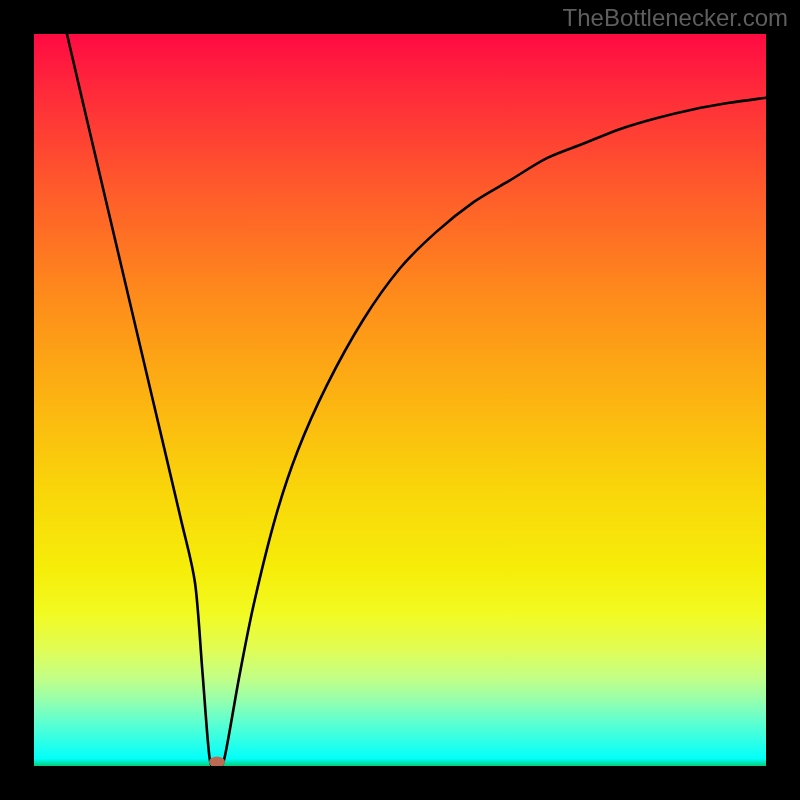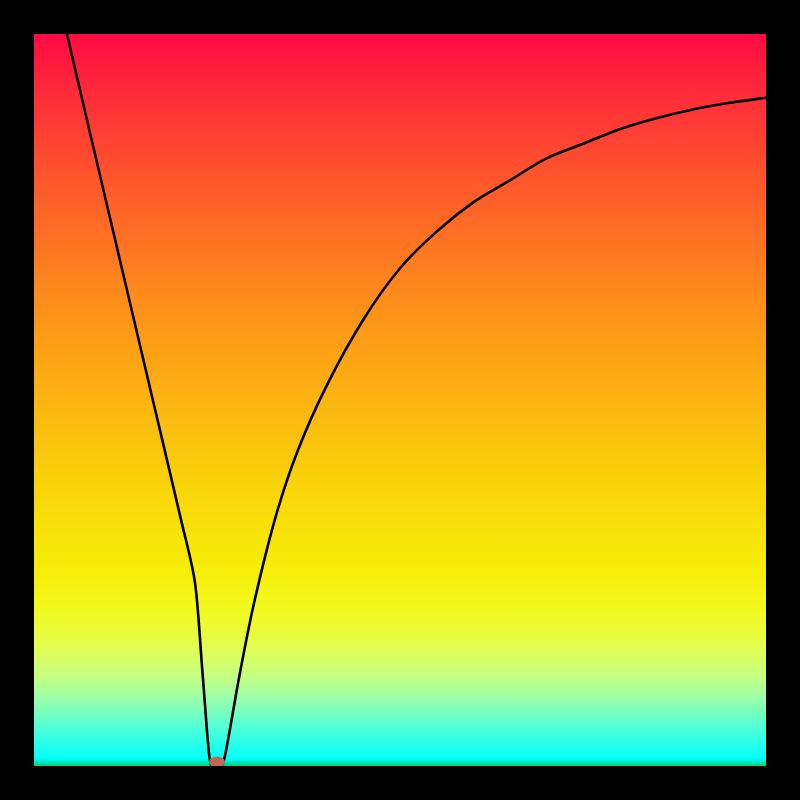--- a/index.html
+++ b/index.html
@@ -67,20 +67,21 @@
     height: 11px;
     background: #bb6a54;
     border-radius: 50%;
     transform: translate(-50%, -50%);
   }
 </style>
 </head>
 <body>
 
 <div class="frame">
+  <div class="attribution">TheBottlenecker.com</div>
   <div class="plot-area">
     <div class="gradient-bg"></div>
     <svg class="curve" viewBox="0 0 732 732" preserveAspectRatio="none">
       <path id="curve-path" d="M 32.94 0.00 C 36.57 15.56, 50.78 76.62, 58.56 109.80 C 66.34 142.98, 79.54 198.98, 87.84 234.24 C 96.14 269.50, 108.82 323.42, 117.12 358.68 C 125.42 393.94, 140.18 456.16, 146.40 483.12 C 152.62 510.08, 157.93 527.22, 161.04 549.00 C 164.15 570.78, 166.29 611.95, 168.36 636.84 C 170.43 661.73, 173.61 711.20, 175.68 724.68 C 177.75 738.16, 180.93 732.00, 183.00 732.00 C 185.07 732.00, 187.21 737.12, 190.32 724.68 C 193.43 712.24, 200.81 665.94, 204.96 644.16 C 209.11 622.38, 214.41 593.77, 219.60 570.96 C 224.78 548.15, 235.34 504.90, 241.56 483.12 C 247.78 461.34, 256.26 435.91, 263.52 417.24 C 270.78 398.57, 283.47 370.03, 292.80 351.36 C 302.13 332.69, 319.03 302.07, 329.40 285.48 C 339.77 268.89, 355.63 246.68, 366.00 234.24 C 376.37 221.80, 392.23 206.97, 402.60 197.64 C 412.97 188.31, 428.83 175.62, 439.20 168.36 C 449.57 161.10, 465.43 152.62, 475.80 146.40 C 486.17 140.18, 502.03 129.63, 512.40 124.44 C 522.77 119.26, 538.63 113.95, 549.00 109.80 C 559.37 105.65, 575.23 98.79, 585.60 95.16 C 595.97 91.53, 611.83 86.98, 622.20 84.18 C 632.57 81.38, 648.43 77.57, 658.80 75.40 C 669.17 73.22, 685.03 70.47, 695.40 68.81 C 705.77 67.15, 726.81 64.41, 732.00 63.68" fill="none" stroke="#000000" stroke-width="2.6" stroke-linejoin="round" stroke-linecap="round"></path>
     </svg>
     <div class="marker" id="marker" style="left: 183px; top: 728.34px; background: rgb(187, 106, 84);"></div>
   </div>
 </div>
 
 </body></html>

